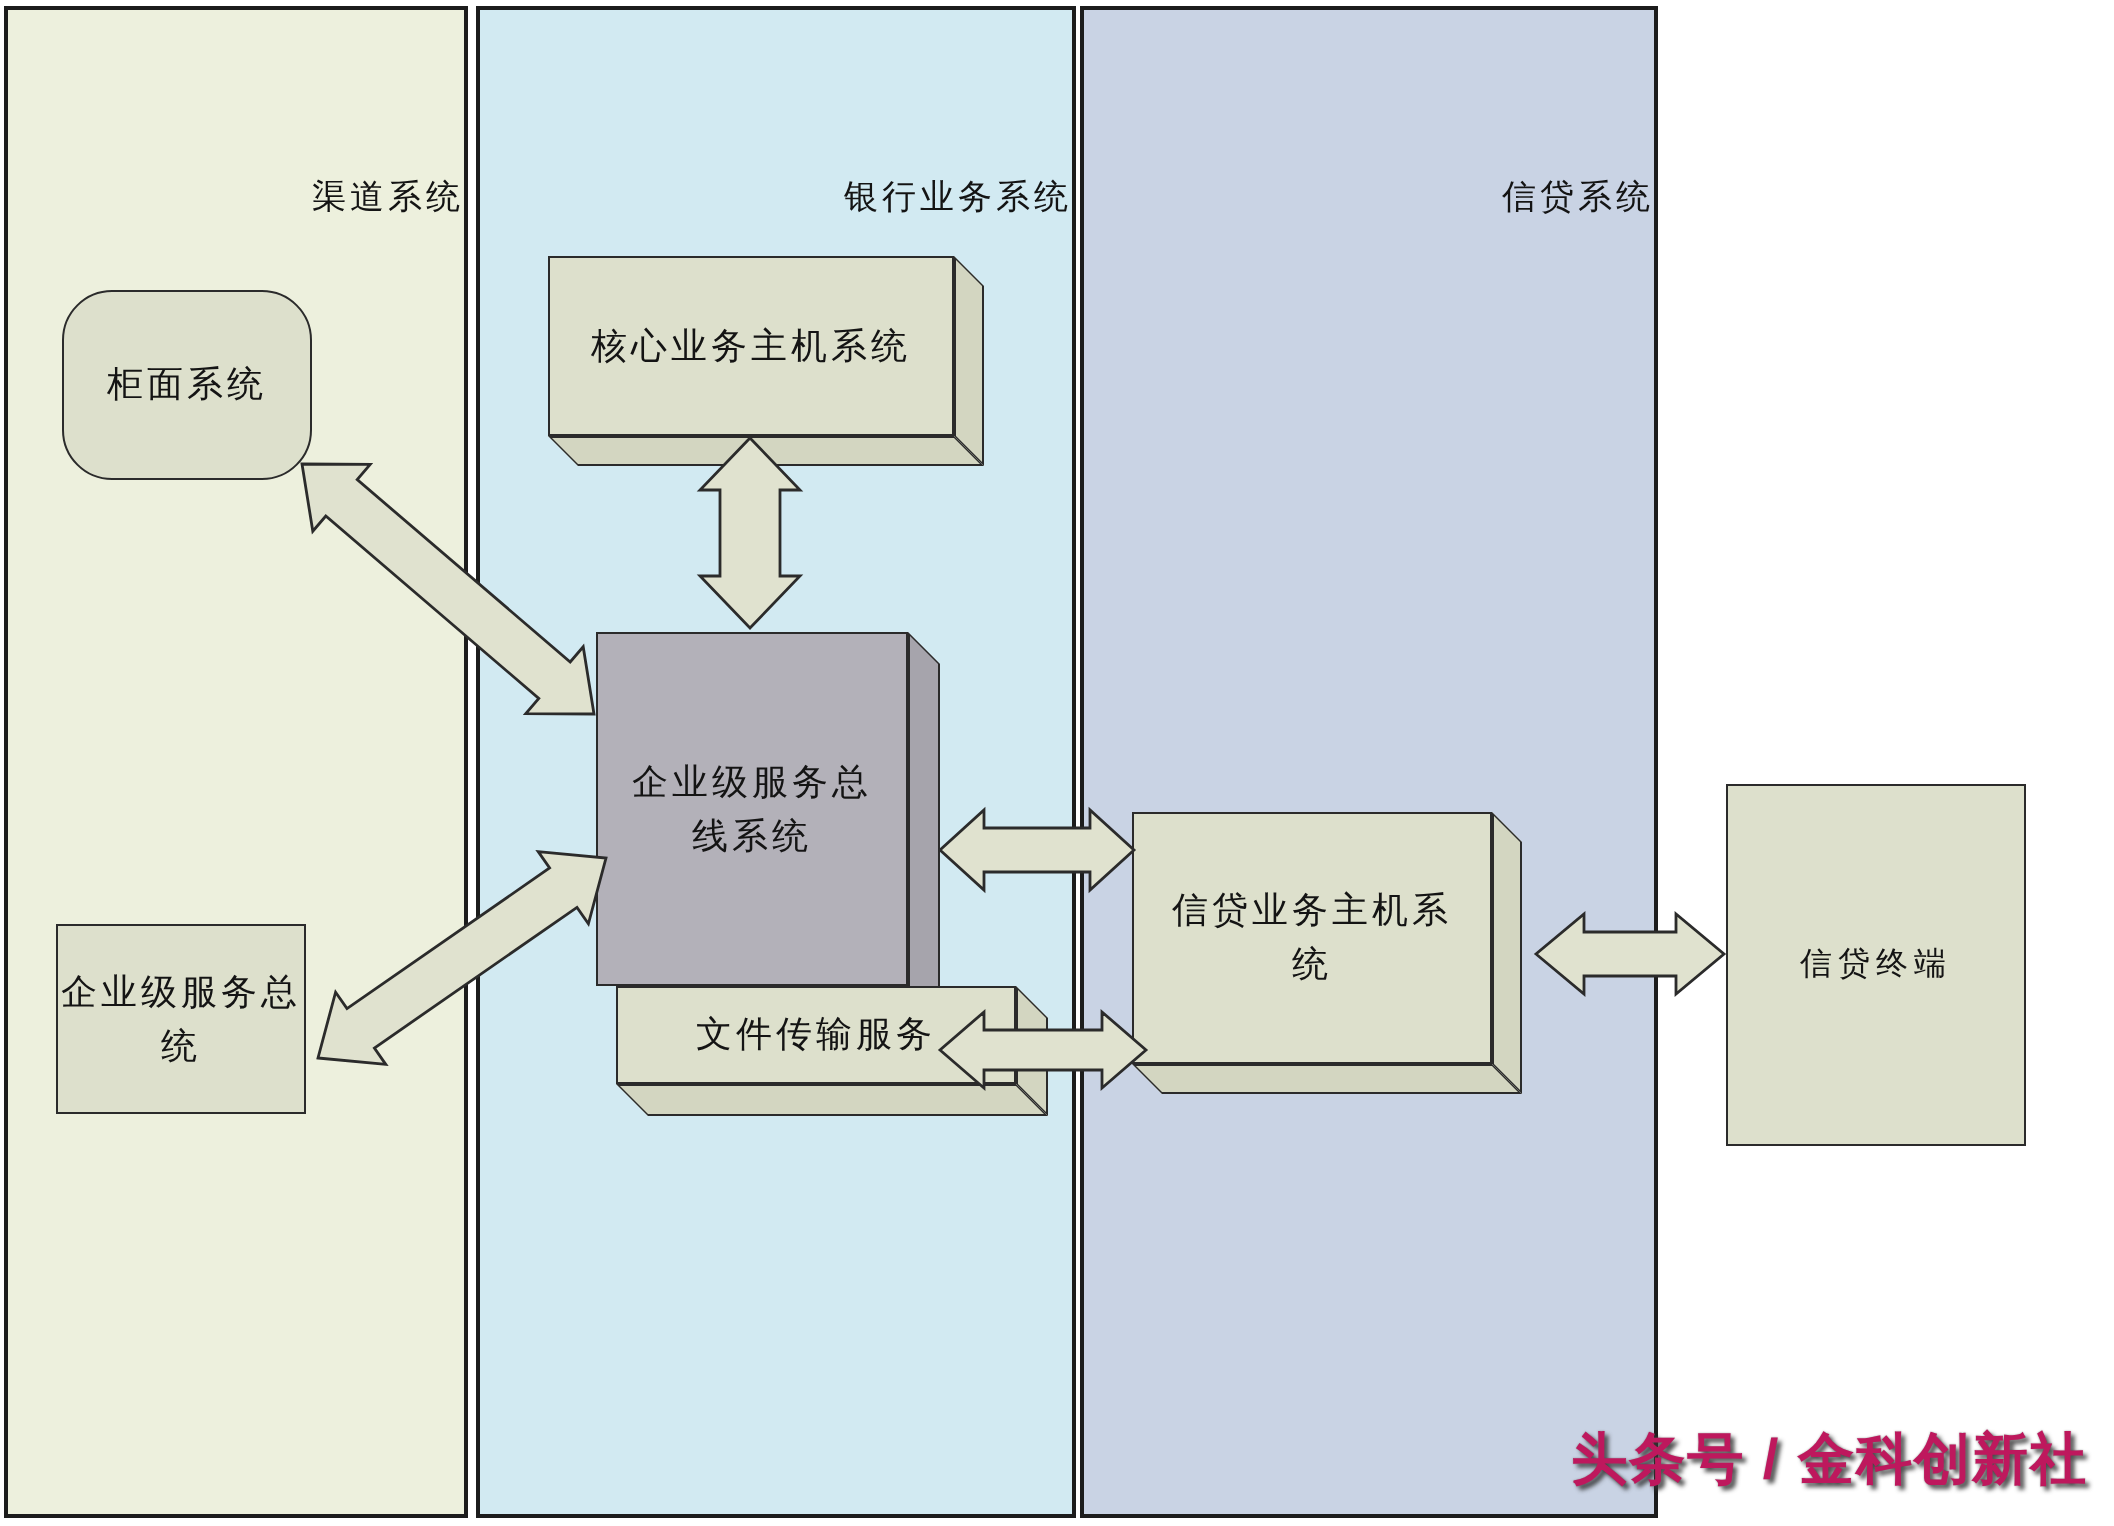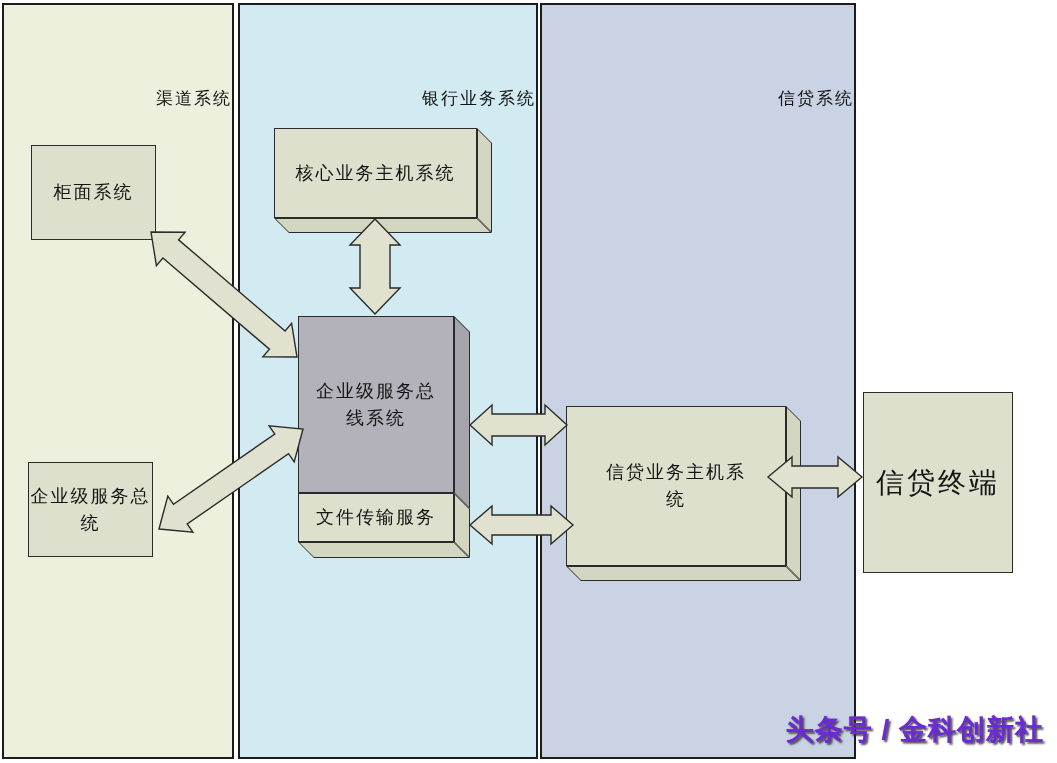--- a/index.html
+++ b/index.html
@@ -4,58 +4,58 @@
 <style>
   html,body{margin:0;padding:0;background:#ffffff;}
   #stage{
     position:relative;width:1057px;height:763px;background:#ffffff;overflow:hidden;
     font-family:"Liberation Serif","DejaVu Serif",serif;color:#141414;
   }
   
   .col{position:absolute;top:3px;height:756px;border:2px solid #1c1c1c;box-sizing:border-box;}
   #col-channel {left:2px;  width:232px;}
   #col-banking {left:238px;width:300px;}
-  #col-credit  {left:540px;width:316px;}
+  #col-credit  {left:540px;width:289px;}
   #col-external{left:831px;width:224px;}
   .col-title{
     position:absolute;top:82px;left:0;right:0;margin:0;text-align:right;
     font-size:17px;font-weight:normal;letter-spacing:2px;
   }
   
   .box{
     position:absolute;border:1.5px solid #2b2b2b;box-sizing:border-box;z-index:3;
     display:flex;align-items:center;justify-content:center;text-align:center;
   }
-  #box-counter        {left:31px; top:145px;width:125px;height:95px;}
+  #box-counter        {left:31px; top:145px;width:125px;height:95px;border-radius:25px;}
   #box-self-service   {left:28px; top:462px;width:125px;height:95px;}
   #box-credit-terminal{left:863px;top:392px;width:150px;height:181px;font-size:20px;}
   
   .box3d{position:absolute;z-index:2;}
   #box-core-host  {left:274px;top:128px;width:203px;height:90px; --d:15px;}
   #box-esb-main   {left:298px;top:316px;width:156px;height:177px;--d:16px;}
-  #box-esb-file   {left:298px;top:493px;width:156px;height:49px; --d:16px;}
-  #box-credit-host{left:566px;top:406px;width:180px;height:160px;padding-left:40px;--d:15px;}
+  #box-esb-file   {left:308px;top:493px;width:156px;height:49px;padding-left:44px; --d:16px;}
+  #box-credit-host{left:566px;top:406px;width:180px;height:126px;--d:15px;}
   .face{
     position:absolute;inset:0;border:1.5px solid #2b2b2b;box-sizing:border-box;z-index:2;
     display:flex;align-items:center;justify-content:center;text-align:center;
   }
   .side{position:absolute;border:1.5px solid #2b2b2b;box-sizing:border-box;z-index:1;}
   .side.r{top:0;left:100%;width:var(--d);height:100%;transform:skewY(45deg);transform-origin:0 0;}
   .side.b{top:100%;left:0;width:100%;height:var(--d);transform:skewX(45deg);transform-origin:0 0;}
   
   .lbl{white-space:pre-line;font-size:18px;letter-spacing:2px;line-height:1.5;}
-  #box-credit-terminal .lbl{font-size:28px;letter-spacing:3px;}
+  #box-credit-terminal .lbl{font-size:16px;letter-spacing:3px;}
   
   #arrows{position:absolute;left:0;top:0;width:1057px;height:763px;z-index:5;pointer-events:none;}
   #arrows polygon{stroke-width:1.4;stroke-linejoin:miter;}
   
   #watermark{
     position:absolute;top:711px;right:13px;z-index:9;
     font-family:"Liberation Sans","DejaVu Sans",sans-serif;font-weight:bold;font-size:28px;
-    letter-spacing:1px;color:#6d28d9;
+    letter-spacing:1px;color:#be185d;
     text-shadow:2px 2px 2px rgba(50,50,50,0.85),0 0 1px rgba(90,90,90,0.6);
   }
 </style>
 </head>
 <body>
 
 <div id="stage">
 
   <section class="col" id="col-channel" style="background: rgb(237, 240, 221);">
     <h2 class="col-title">渠道系统</h2>

